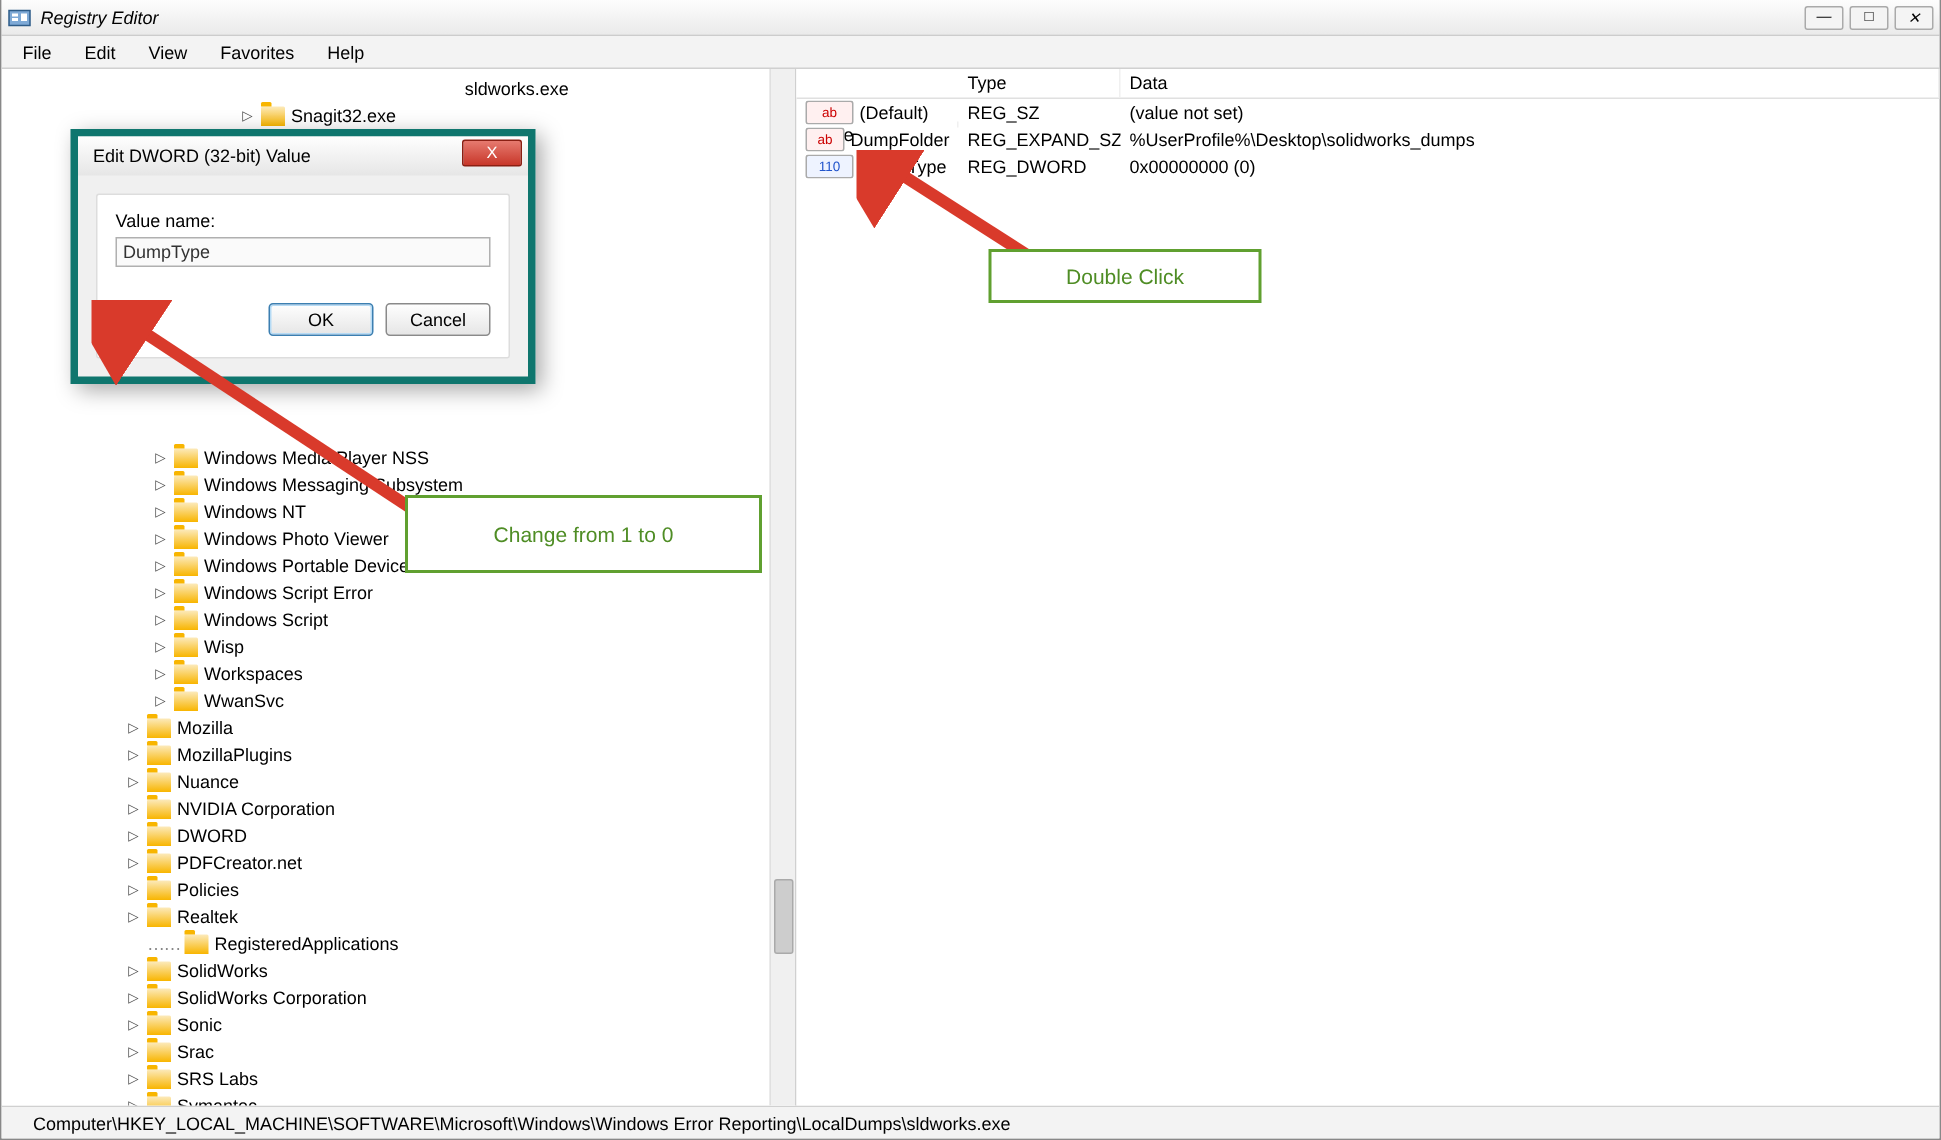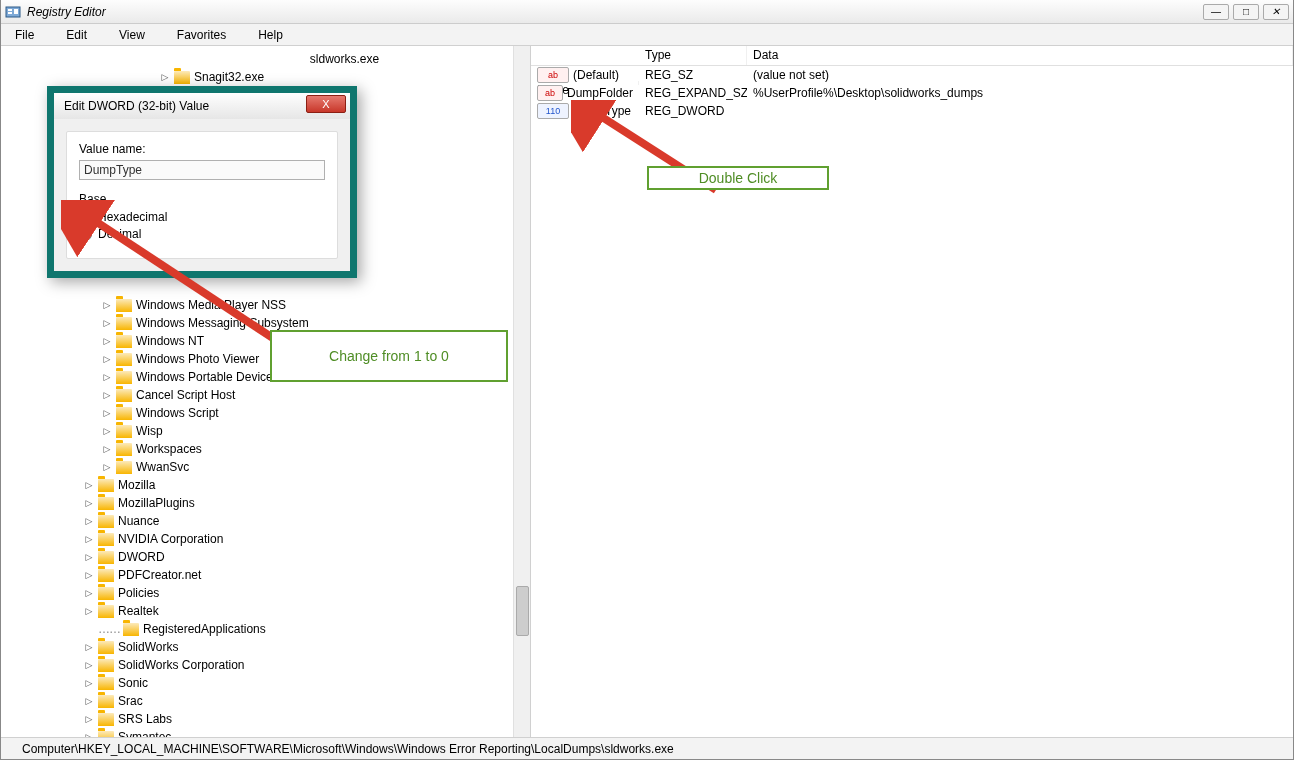--- a/index.html
+++ b/index.html
@@ -41,21 +41,21 @@
     font-size: 10px;
     cursor: pointer;
   }
   
   .menubar {
     height: 22px;
     background: #f3f3f3;
     border-bottom: 1px solid #d0d0d0;
     display: flex; align-items: center;
     padding: 0 6px;
-    gap: 16px;
+    gap: 6px;
   }
   .menubar .menu-item { padding: 2px 8px; cursor: pointer; }
   
   .main {
     display: flex;
     height: calc(100% - 24px - 22px - 22px);
     position: relative;
   }
   .tree-pane {
     width: 530px;
@@ -154,21 +154,21 @@
     display: flex; align-items: center;
     padding: 0 21px;
     font-size: 12px;
   }
   
   .dialog {
     position: absolute;
     top: 86px; left: 46px;
     width: 310px;
     background: #f0f0f0;
-    border: 7px solid #0f766e;
+    border: 5px solid #0f766e;
     box-shadow: 4px 4px 14px rgba(0,0,0,0.35);
     z-index: 10;
   }
   .dialog-title {
     height: 26px;
     background: linear-gradient(to bottom, #fefefe, #e6e6e6);
     display: flex; align-items: center;
     padding: 0 8px 0 10px;
     font-size: 12px;
     position: relative;
@@ -330,21 +330,21 @@
           <span class="tree-label">Windows Photo Viewer</span>
         </div>
         <div class="tree-row" style="padding-left: 90px;">
           <span class="toggle">▷</span>
           <span class="folder-icon"></span>
           <span class="tree-label">Windows Portable Devices</span>
         </div>
         <div class="tree-row" style="padding-left: 90px;">
           <span class="toggle">▷</span>
           <span class="folder-icon"></span>
-          <span class="tree-label">Cancel Script Host</span>
+          <span class="tree-label">Windows Script Error</span>
         </div>
         <div class="tree-row" style="padding-left: 90px;">
           <span class="toggle">▷</span>
           <span class="folder-icon"></span>
           <span class="tree-label">Windows Script</span>
         </div>
         <div class="tree-row" style="padding-left: 90px;">
           <span class="toggle">▷</span>
           <span class="folder-icon"></span>
           <span class="tree-label">Wisp</span>
@@ -462,62 +462,56 @@
           </div>
           <div class="cell cell-type">REG_EXPAND_SZ</div>
           <div class="cell cell-data">%UserProfile%\Desktop\solidworks_dumps</div>
         </div>
         <div class="list-row">
           <div class="cell cell-name">
             <span class="value-icon bin">110</span>
             <span>DumpType</span>
           </div>
           <div class="cell cell-type">REG_DWORD</div>
+          <div class="cell cell-data">0x00000000 (0)</div>
         </div>
       </div>
 
     <svg class="arrow-svg" style="left:40px;top:54px" width="160" height="100">
       <defs>
           <marker id="ah1" markerWidth="10" markerHeight="10" refX="2" refY="5" orient="auto">
             <polygon points="0,0 10,5 0,10" fill="#d93a2b"></polygon>
           </marker>
         </defs>
       <line x1="145" y1="90" x2="20" y2="10" stroke="#d93a2b" stroke-width="8" marker-end="url(#ah1)"></line>
     </svg>
-    <div class="callout" style="left:116px;top:120px;width:182px;height:24px">Double Click</div>
+    <div class="callout" style="left:128px;top:120px;width:182px;height:36px">Double Click</div>
   </div>
 </div>
 
 <div class="statusbar">
   <span>Computer\HKEY_LOCAL_MACHINE\SOFTWARE\Microsoft\Windows\Windows Error Reporting\LocalDumps\sldworks.exe</span>
 </div>
 
 <div class="dialog">
   <div class="dialog-title">
     <span>Edit DWORD (32-bit) Value</span>
     <div class="dialog-close">
         <span>X</span>
       </div>
   </div>
   <div class="dialog-body">
     <div class="field-group">
       <label class="lbl">Value name:</label>
       <input class="txt" disabled="" value="DumpType" style="">
       <div class="row2">
-        <div class="col-right">
-          <div class="lbl">Base</div>
-          <label class="radio-row">
-            <input type="radio" name="base" checked="" style="">
-            <span>Hexadecimal</span>
-          </label>
-          <label class="radio-row">
-            <input type="radio" name="base" style="">
-            <span>Decimal</span>
-          </label>
-        </div>
+      </div>
+      <div class="dialog-buttons">
+        <button class="btn primary">OK</button>
+        <button class="btn">Cancel</button>
       </div>
     </div>
   </div>
 </div>
 
 <svg class="arrow-svg" style="left:60px;top:200px" width="240" height="160">
   <defs>
       <marker id="ah2" markerWidth="10" markerHeight="10" refX="2" refY="5" orient="auto">
         <polygon points="0,0 10,5 0,10" fill="#d93a2b"></polygon>
       </marker>

